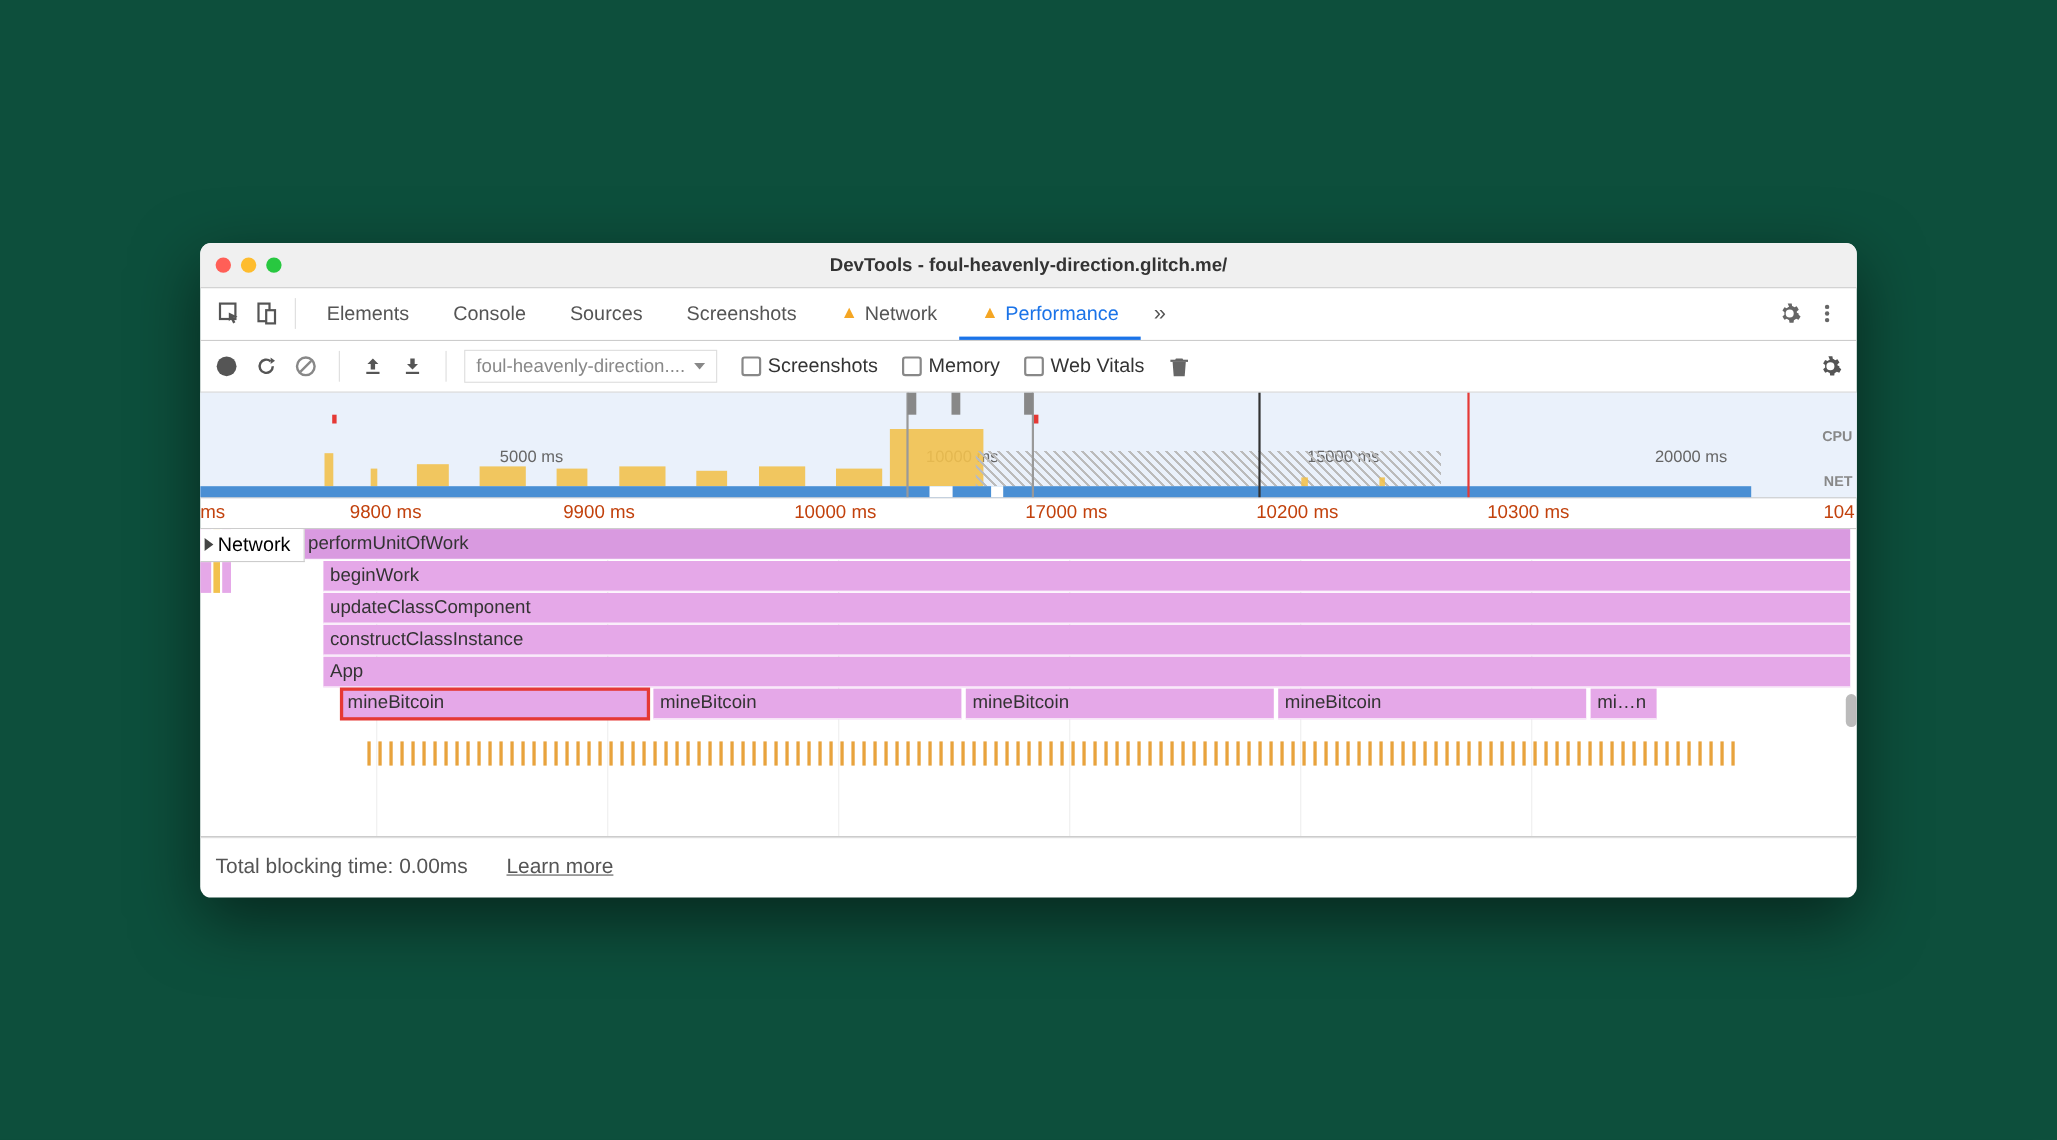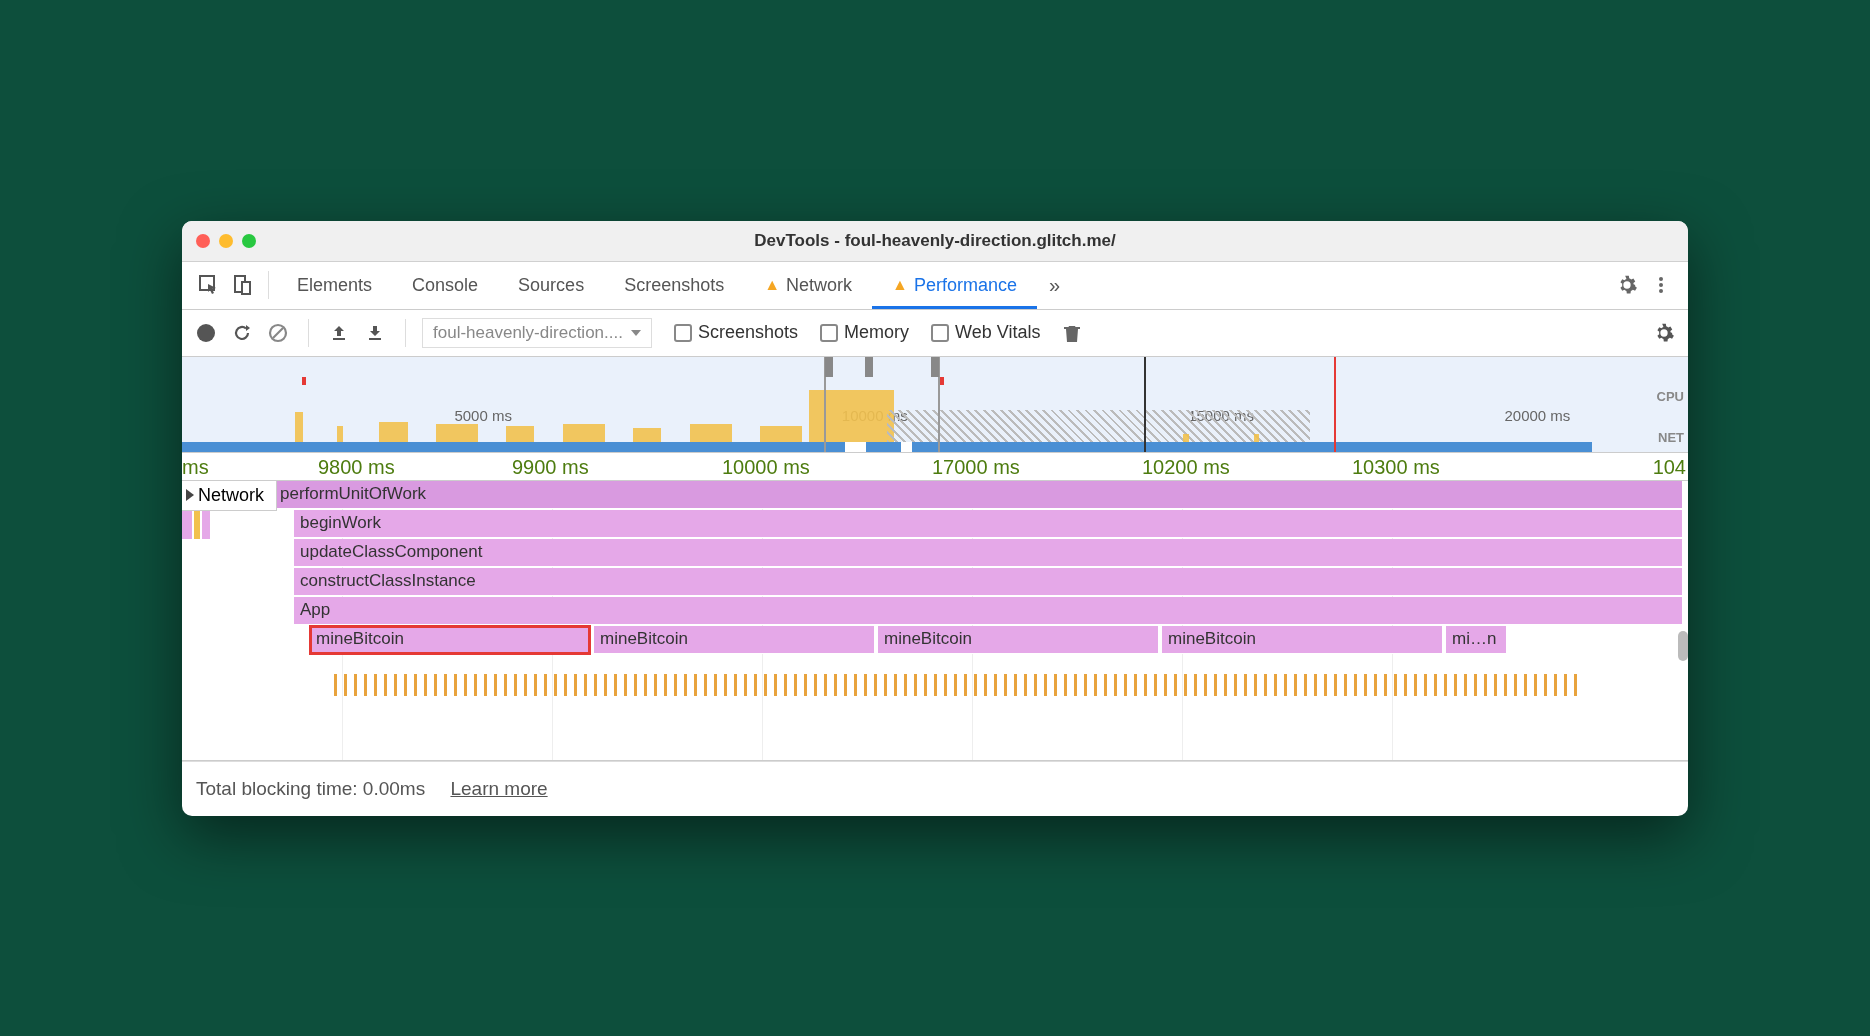--- a/index.html
+++ b/index.html
@@ -208,22 +208,22 @@
   background: #333;
 }
 .ov-redtick {
   position: absolute;
   width: 4px; height: 8px; background: #e53935; top: 20px;
 }
 .ruler {
   height: 28px;
   border-bottom: 1px solid #ccc;
   position: relative;
-  font-size: 20px;
-  color: #4d7c0f;
+  font-size: 17px;
+  color: #c2410c;
 }
 .ruler span { position: absolute; top: 3px; }
 .flame-area {
   display: flex;
   position: relative;
   height: 280px;
   border-bottom: 1px solid #ccc;
 }
 .gutter {
   width: 32px;
@@ -305,21 +305,21 @@
   background: #bbb;
   border-radius: 5px;
   top: 150px;
 }
 .footer {
   padding: 16px 14px;
   font-size: 19px;
   color: #555;
   border-top: 1px solid #ddd;
 }
-.footer .lm { margin-left: 20px; text-decoration: underline; color: #555; }
+.footer .lm { margin-left: 30px; text-decoration: underline; color: #555; }
 svg { display: block; }
 .gear-red { color: #e53935; }
 </style>
 </head>
 <body>
 
 <div class="window">
 
   <div class="titlebar">
     <div class="traffic-lights">

